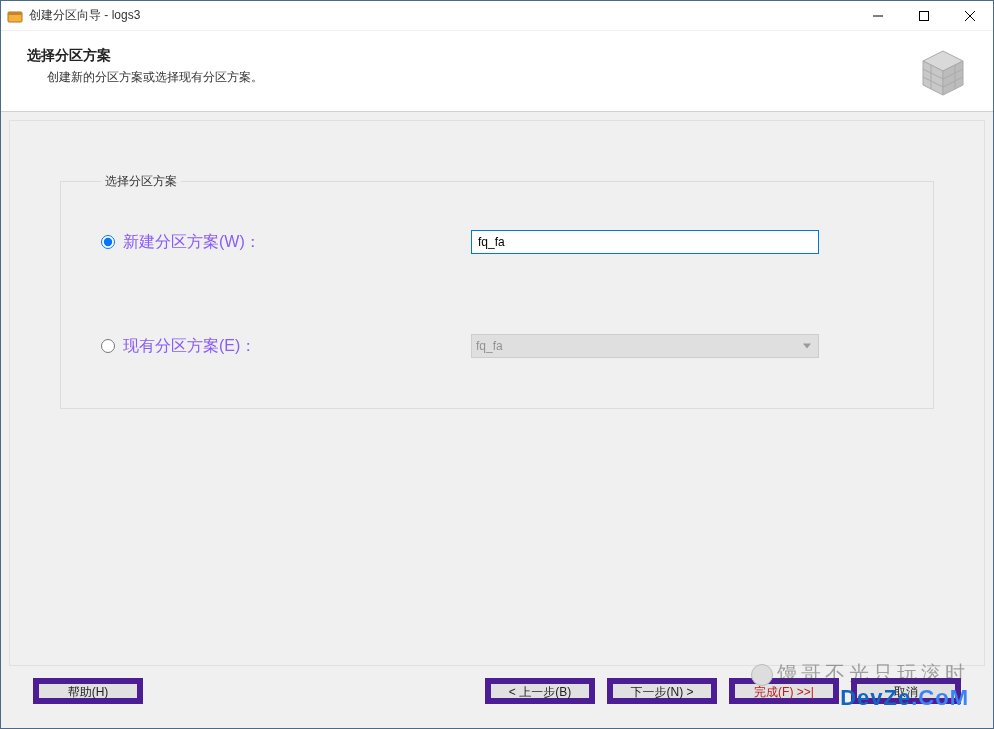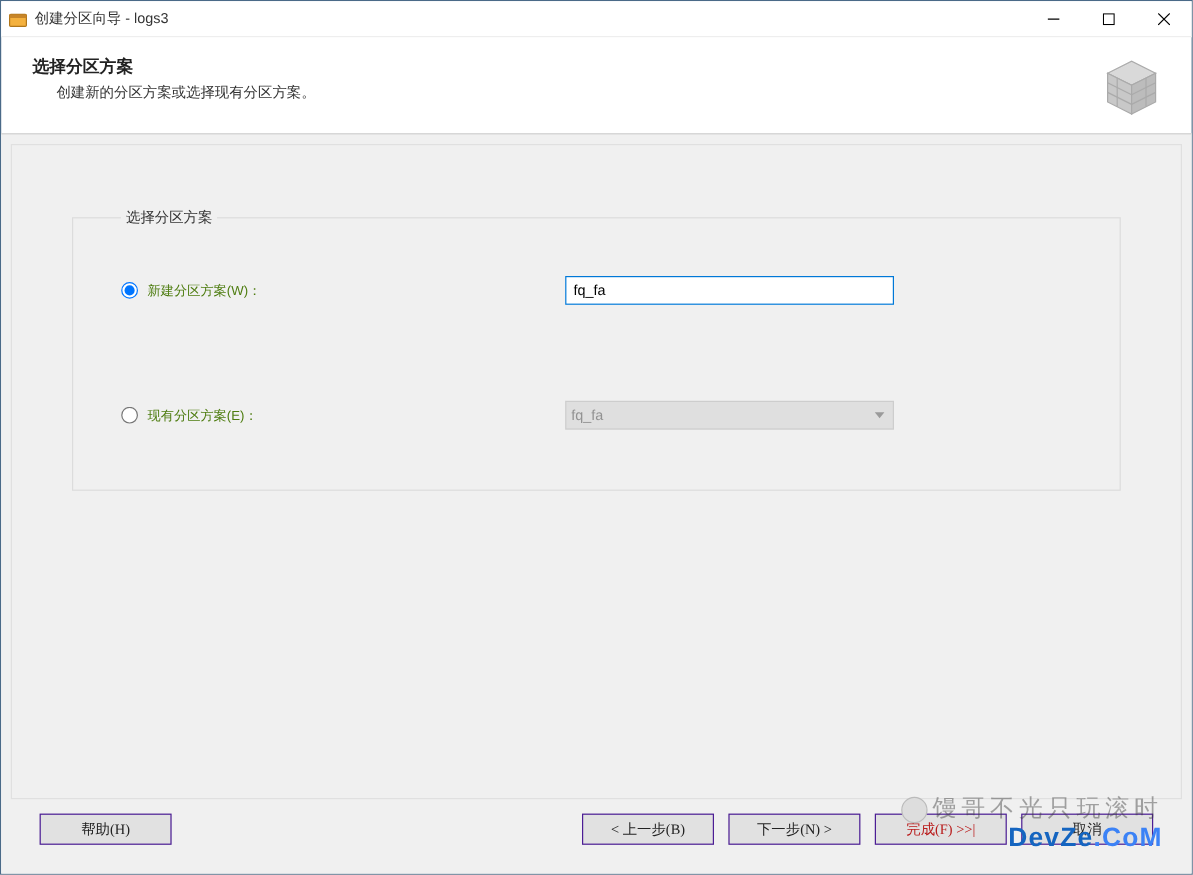--- a/index.html
+++ b/index.html
@@ -110,25 +110,25 @@
   .radio-cell {
     width: 370px;
     display: flex;
     align-items: center;
   }
   .radio-cell input[type=radio] {
     margin: 0 8px 0 0;
     width: 14px; height: 14px;
   }
   .radio-cell label {
-    font-size: 11px;
-    color: #4d7c0f;
+    font-size: 16px;
+    color: #8b5cf6;
   }
   .field-cell {
-    width: 274px;
+    width: 348px;
   }
   .field-cell input[type=text] {
     width: 100%;
     height: 24px;
     border: 1px solid #0078d7;
     padding: 2px 6px;
     font-family: inherit;
     font-size: 12px;
     outline: none;
   }
@@ -162,22 +162,22 @@
     display: flex;
     align-items: center;
     padding: 12px 24px 16px 24px;
     gap: 12px;
   }
   .button-bar .spacer { flex: 1; }
   .btn {
     min-width: 110px;
     height: 26px;
     background: #e1e1e1;
-    border: 1px solid #4c1d95;
-    font-family: Liberation Serif, serif;
+    border: 6px solid #4c1d95;
+    font-family: Liberation Sans, sans-serif;
     font-size: 12px;
     color: #222;
     cursor: pointer;
     padding: 0 10px;
   }
   .btn.disabled { color: #b91c1c; cursor: default; }
 
   .watermark {
     position: absolute;
     right: 24px;

